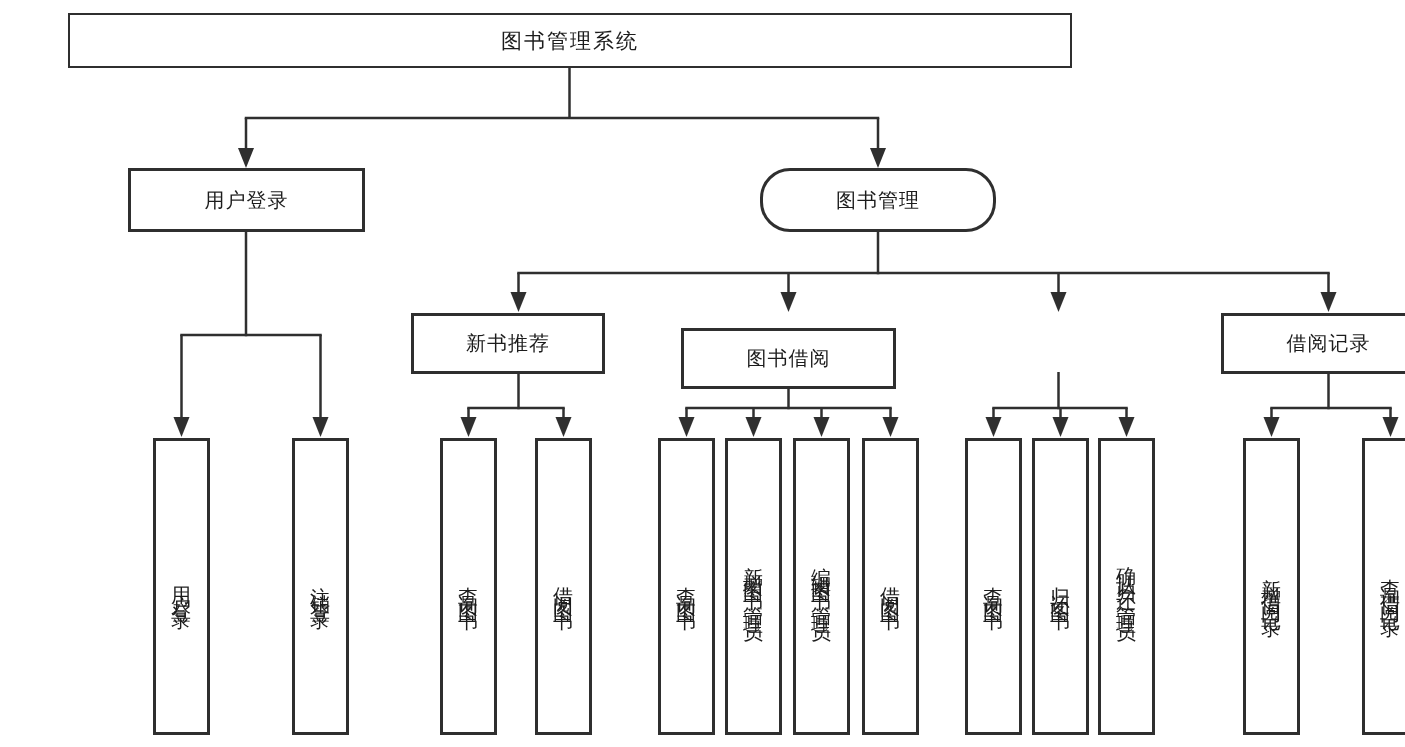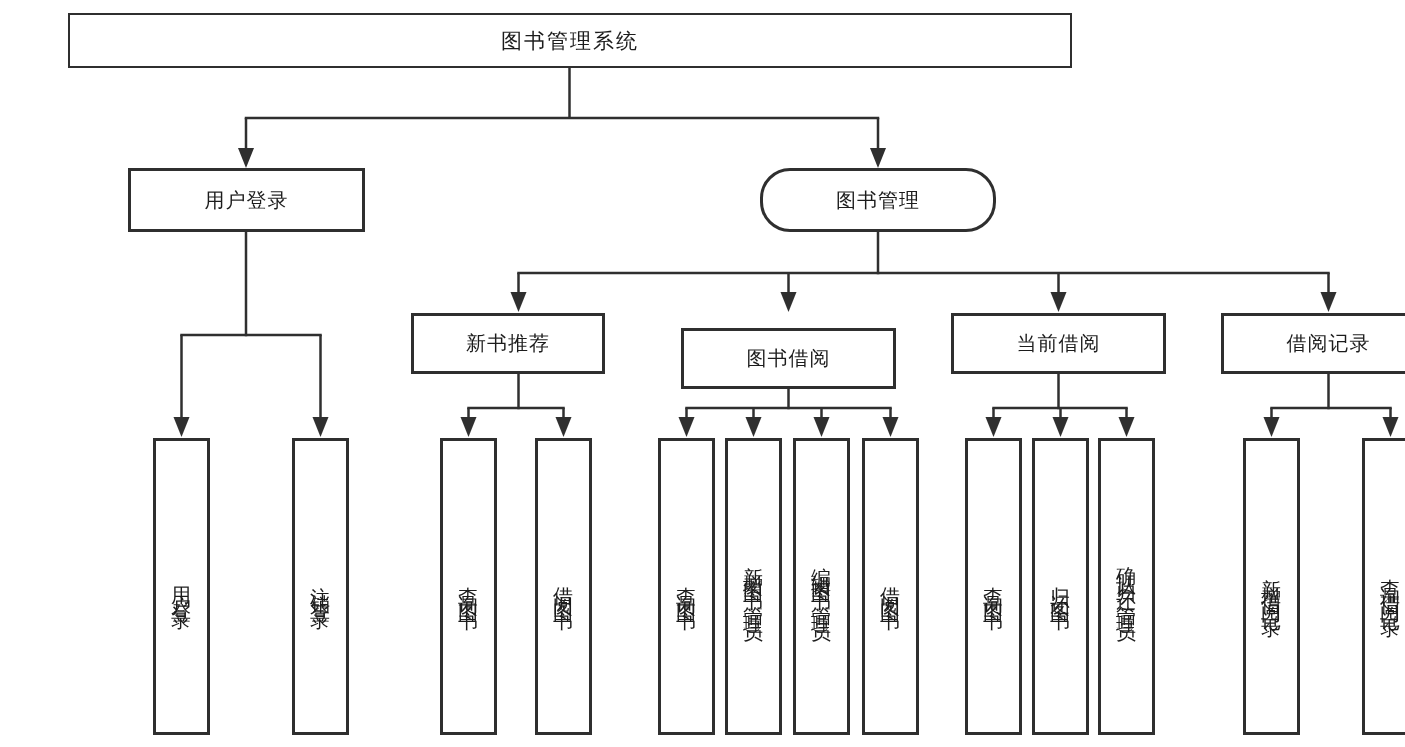--- a/index.html
+++ b/index.html
@@ -124,23 +124,20 @@
   <div class="box" style="left:712px;top:168px;width:236px;height:64px;border-radius:30px;">
     <span class="hlabel">图书管理</span>
   </div>
 
   <div class="box" style="left:363px;top:313px;width:194px;height:61px;">
     <span class="hlabel">新书推荐</span>
   </div>
   <div class="box" style="left:633px;top:328px;width:215px;height:61px;">
     <span class="hlabel">图书借阅</span>
   </div>
-  <div class="box" style="left:903px;top:313px;width:215px;height:61px;">
-    <span class="hlabel">当前借阅</span>
-  </div>
   <div class="box" style="left:1173px;top:313px;width:215px;height:61px;">
     <span class="hlabel">借阅记录</span>
   </div>
 
   <div class="box leaf" style="left:105px;">
     <span class="vlabel">用户登录</span>
   </div>
   <div class="box leaf" style="left:244px;">
     <span class="vlabel">注销登录</span>
   </div>

